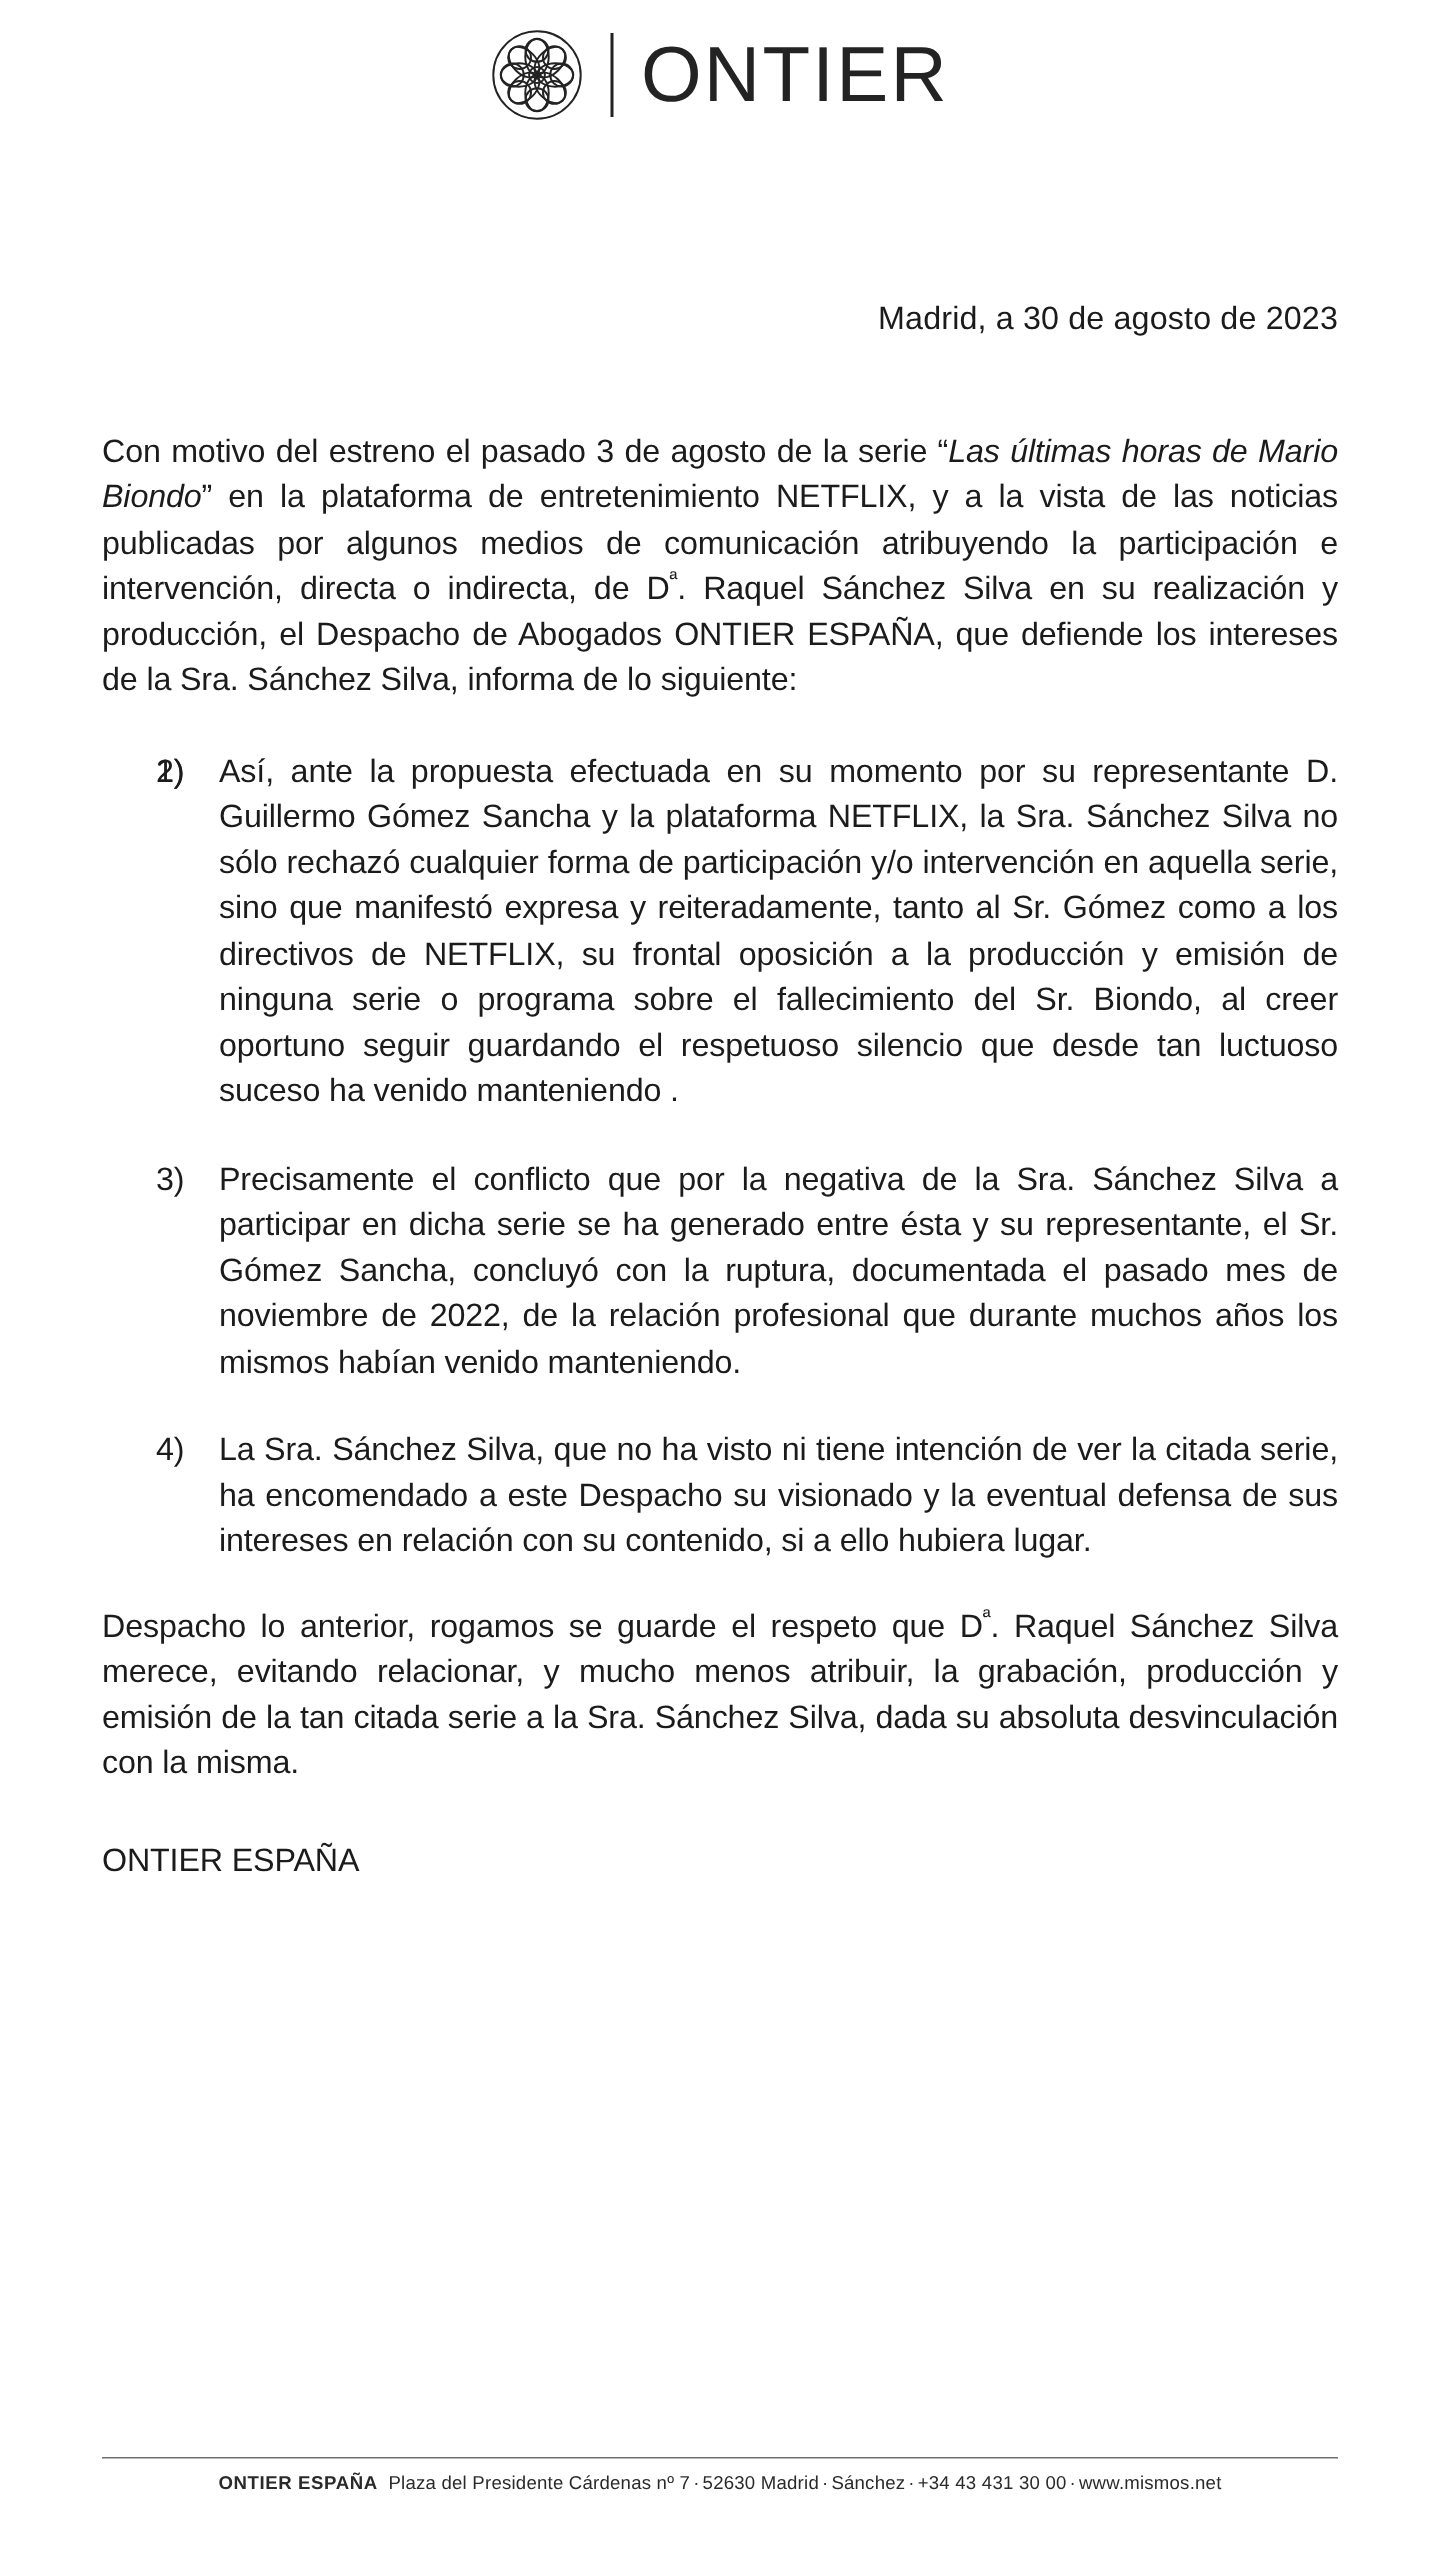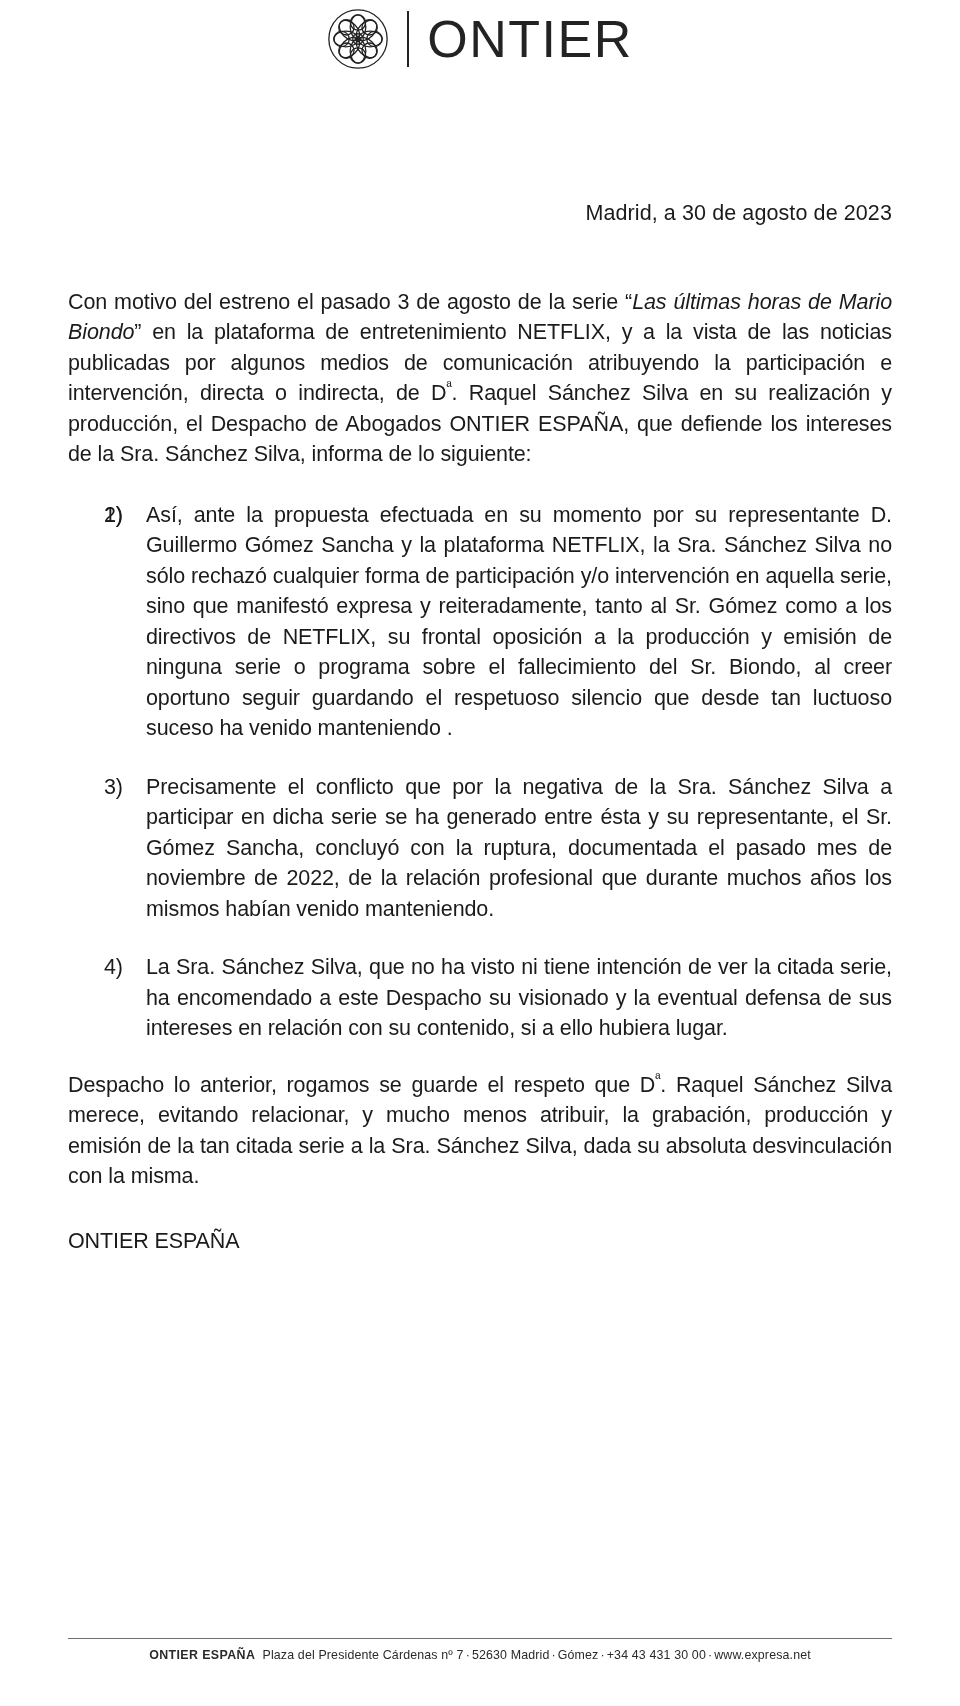--- a/index.html
+++ b/index.html
@@ -21,21 +21,21 @@
   .page {
     width: 960px;
     height: 1706px;
     box-sizing: border-box;
     padding: 0;
     position: relative;
   }
 
   
   .letterhead {
-    padding-top: 8px;
+    padding-top: 19px;
     display: flex;
     justify-content: center;
     align-items: flex-start;
   }
   .logo-lockup {
     display: flex;
     align-items: center;
     gap: 18px;
   }
   .logo-mark {
@@ -55,21 +55,21 @@
     font-size: 52px;
     line-height: 1;
     letter-spacing: 1.5px;
     color: #232323;
     font-weight: 400;
     white-space: nowrap;
   }
 
   
   .doc-body {
-    margin: 16px auto;
+    margin: 4px auto;
     width: 824px;
     padding-top: 112px;
     font-size: 21.5px;
     line-height: 1.42;
     letter-spacing: -0.1px;
   }
 
   .date-line {
     text-align: right;
     margin: 0 0 58px 0;
@@ -211,16 +211,16 @@
     </ol>
 
     <p class="para closing-para"><span>Despacho lo anterior, rogamos se guarde el respeto que D</span><span class="sup-ord">ª</span><span>. Raquel Sánchez Silva merece, evitando relacionar, y mucho menos atribuir, la grabación, producción y emisión de la tan citada serie a la Sra. Sánchez Silva, dada su absoluta desvinculación con la misma.</span></p>
 
     <p class="signature-line">ONTIER ESPAÑA</p>
 
   </main>
 
   <footer class="footer">
     <div class="footer-rule"></div>
-    <div class="footer-text"><span class="footer-brand">ONTIER ESPAÑA</span>&nbsp;&nbsp;<span>Plaza del Presidente Cárdenas nº  7</span><span class="footer-sep">·</span><span>52630 Madrid</span><span class="footer-sep">·</span><span>Gómez</span><span class="footer-sep">·</span><span>+34 43 431 30 00</span><span class="footer-sep">·</span><span>www.expresa.net</span></div>
+    <div class="footer-text"><span class="footer-brand">ONTIER ESPAÑA</span>&nbsp;&nbsp;<span>Plaza del Presidente Cárdenas nº  7</span><span class="footer-sep">·</span><span>52630 Madrid</span><span class="footer-sep">·</span><span>Sánchez</span><span class="footer-sep">·</span><span>+34 43 431 30 00</span><span class="footer-sep">·</span><span>www.mismos.net</span></div>
   </footer>
 
 </div>
 
 </body></html>

